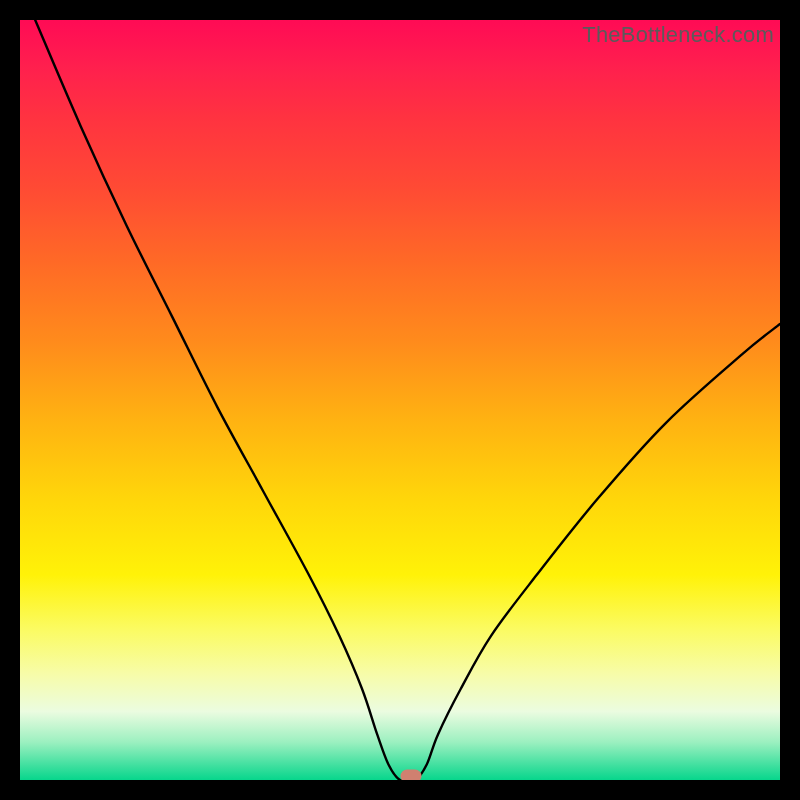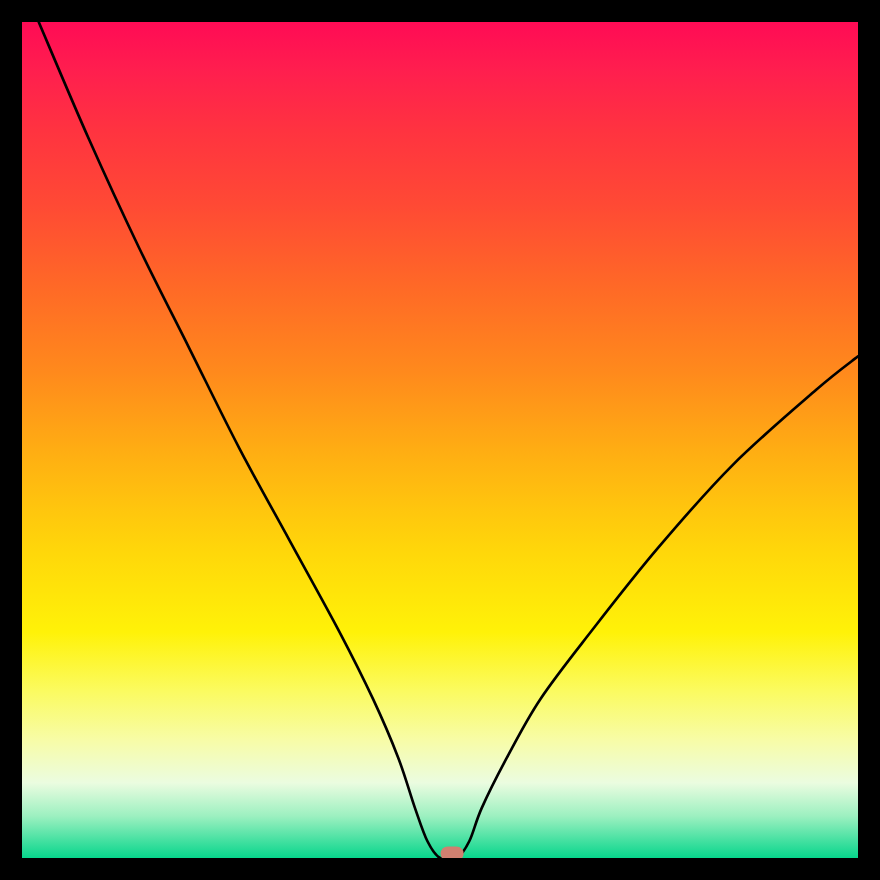--- a/index.html
+++ b/index.html
@@ -85,15 +85,16 @@
 
   <div class="plot-area">
     <div class="gradient-bg"></div>
 
     <svg class="curve-svg" viewBox="0 0 760 760" preserveAspectRatio="none">
       <path id="bottleneck-path" class="curve-path" d="M 15.20 0.00 C 22.80 17.73, 45.60 72.20, 60.80 106.40 C 76.00 140.60, 91.20 173.53, 106.40 205.20 C 121.60 236.87, 136.80 266.00, 152.00 296.40 C 167.20 326.80, 182.40 358.47, 197.60 387.60 C 212.80 416.73, 228.00 443.33, 243.20 471.20 C 258.40 499.07, 276.13 530.73, 288.80 554.80 C 301.47 578.87, 310.33 596.60, 319.20 615.60 C 328.07 634.60, 335.67 652.33, 342.00 668.80 C 348.33 685.27, 352.77 701.73, 357.20 714.40 C 361.63 727.07, 364.80 737.20, 368.60 744.80 C 372.40 752.40, 375.57 757.47, 380.00 760.00 C 384.43 762.53, 390.77 762.53, 395.20 760.00 C 399.63 757.47, 402.80 752.40, 406.60 744.80 C 410.40 737.20, 412.30 727.07, 418.00 714.40 C 423.70 701.73, 431.93 685.27, 440.80 668.80 C 449.67 652.33, 458.53 634.60, 471.20 615.60 C 483.87 596.60, 499.07 577.60, 516.80 554.80 C 534.53 532.00, 556.07 504.13, 577.60 478.80 C 599.13 453.47, 621.93 426.87, 646.00 402.80 C 670.07 378.73, 703.00 350.87, 722.00 334.40 C 741.00 317.93, 753.67 309.07, 760.00 304.00"></path>
     </svg>
 
     <div id="min-marker" class="marker" style="left: 391.4px; top: 756.2px;"></div>
 
+    <div class="watermark">TheBottleneck.com</div>
   </div>
 
 </div>
 
 </body></html>

